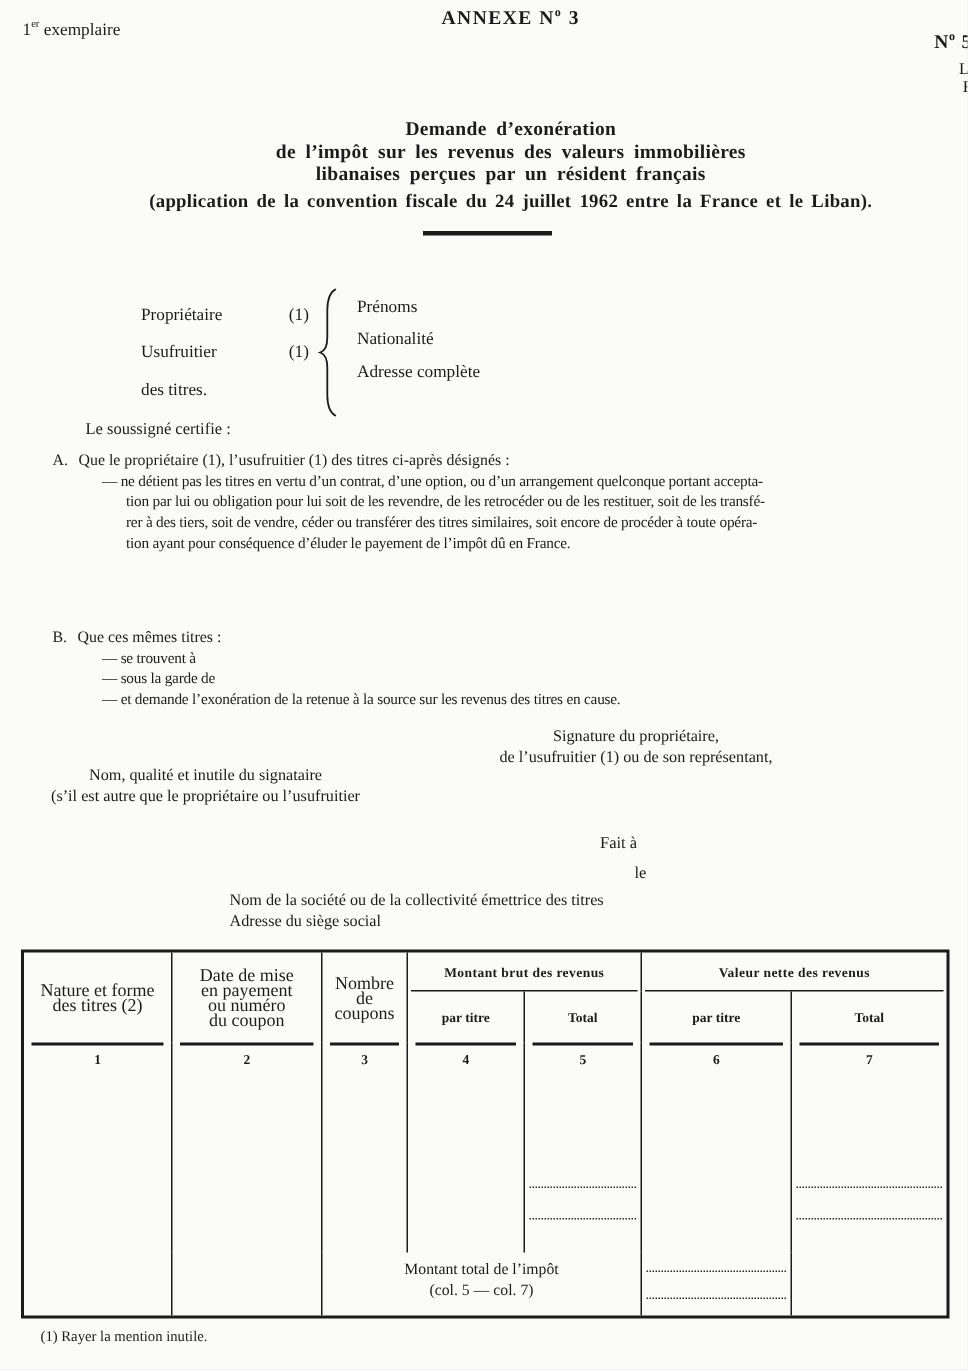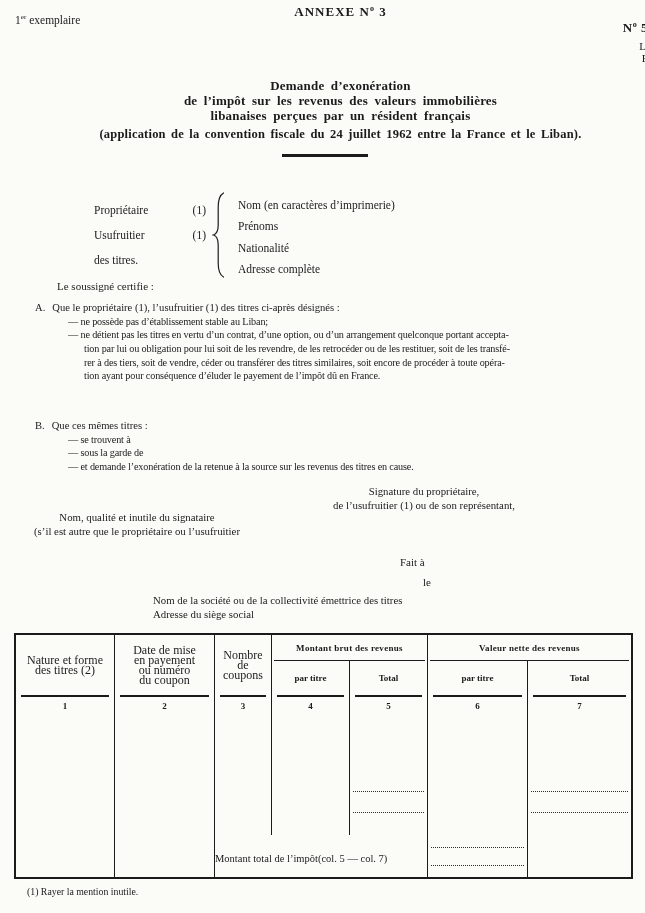--- a/index.html
+++ b/index.html
@@ -85,21 +85,21 @@
   .sub{display:flex;align-items:center;justify-content:center;
     font-size:9px;font-weight:bold;}
   .s4{grid-area:2/4/3/5;} .s5{grid-area:2/5/3/6;} .s6{grid-area:2/6/3/7;} .s7{grid-area:2/7/3/8;}
   .num{display:flex;flex-direction:column;grid-row:3;}
   .num .num-rule{height:2px;background:var(--ink);margin:0 5px 2px;}
   .num .digit{text-align:center;font-size:9px;font-weight:bold;line-height:14px;}
   .bodyc{grid-row:4;display:flex;flex-direction:column;justify-content:flex-end;padding-bottom:22px;}
   .dot{height:0;border-bottom:1.5px dotted #2a2a2a;margin:0 3px;}
   .dot + .dot{margin-top:20px;}
   .tot{grid-row:5;}
-  .tot-merged{grid-area:5/3/6/6;display:flex;flex-direction:row;align-items:center;
+  .tot-merged{grid-area:5/3/6/6;display:flex;flex-direction:column;align-items:center;
     justify-content:flex-start;padding-top:5px;font-size:10.5px;line-height:14px;text-align:center;}
   .tot-dots{grid-area:5/6/6/7;display:flex;flex-direction:column;justify-content:flex-start;padding-top:12px;}
   .tot-dots .dot + .dot{margin-top:17px;}
 
   
   .footnotes{position:absolute;top:886px;left:27px;font-size:9.8px;line-height:11.5px;}
 </style>
 </head>
 <body>
 
@@ -135,34 +135,32 @@
           <span>des titres.</span>
           <span></span>
         </div>
     </div>
     <div class="brace-wrap">
       <svg width="14" height="86" viewBox="0 0 14 86">
         <path d="M11.5,1 C7,3.5 6.2,9 6.2,15 L6.2,33 C6.2,39 4.6,42 1.5,43 C4.6,44 6.2,47 6.2,53 L6.2,71 C6.2,77 7,82.5 11.5,85" fill="none" stroke="#1b1b1b" stroke-width="1.2" stroke-linecap="round"></path>
       </svg>
     </div>
     <div class="id-right">
-      <div>Nom (en caractères d’imprimerie)</div>
       <div>Prénoms</div>
       <div>Nationalité</div>
       <div>Adresse complète</div>
     </div>
   </div>
 
   <div class="certifie">Le soussigné certifie :</div>
 
   <div class="section section-a">
     <div class="sec-head">
       <span class="sec-label">A.</span><span>Que le propriétaire (1), l’usufruitier (1) des titres ci-après désignés :</span>
     </div>
-    <div class="sec-item">— ne possède pas d’établissement stable au Liban;</div>
     <div class="sec-item">— ne détient pas les titres en vertu d’un contrat, d’une option, ou d’un arrangement quelconque portant accepta-
 tion par lui ou obligation pour lui soit de les revendre, de les retrocéder ou de les restituer, soit de les transfé-
 rer à des tiers, soit de vendre, céder ou transférer des titres similaires, soit encore de procéder à toute opéra-
 tion ayant pour conséquence d’éluder le payement de l’impôt dû en France.</div>
   </div>
 
   <div class="section section-b">
     <div class="sec-head">
       <span class="sec-label">B.</span><span>Que ces mêmes titres :</span>
     </div>

